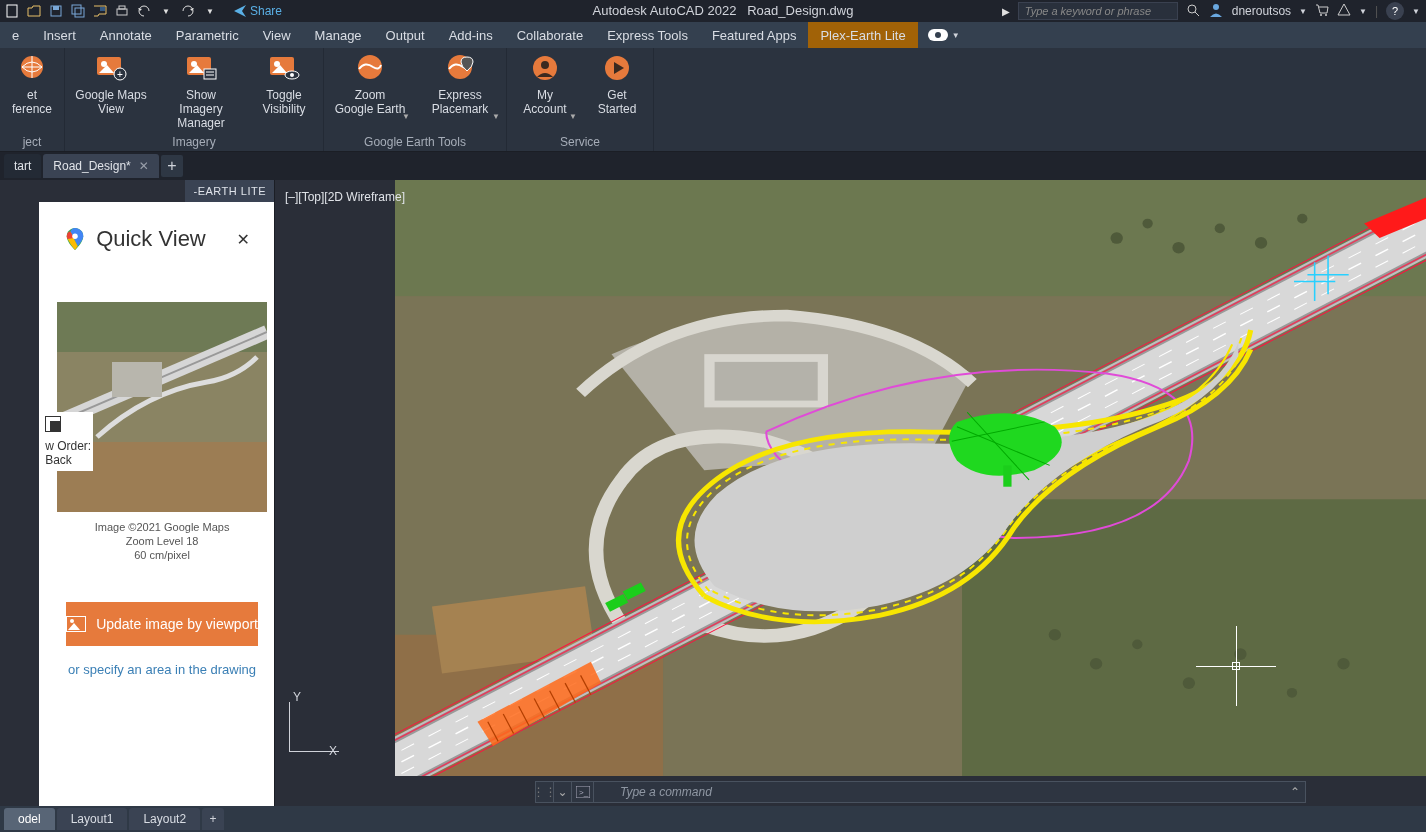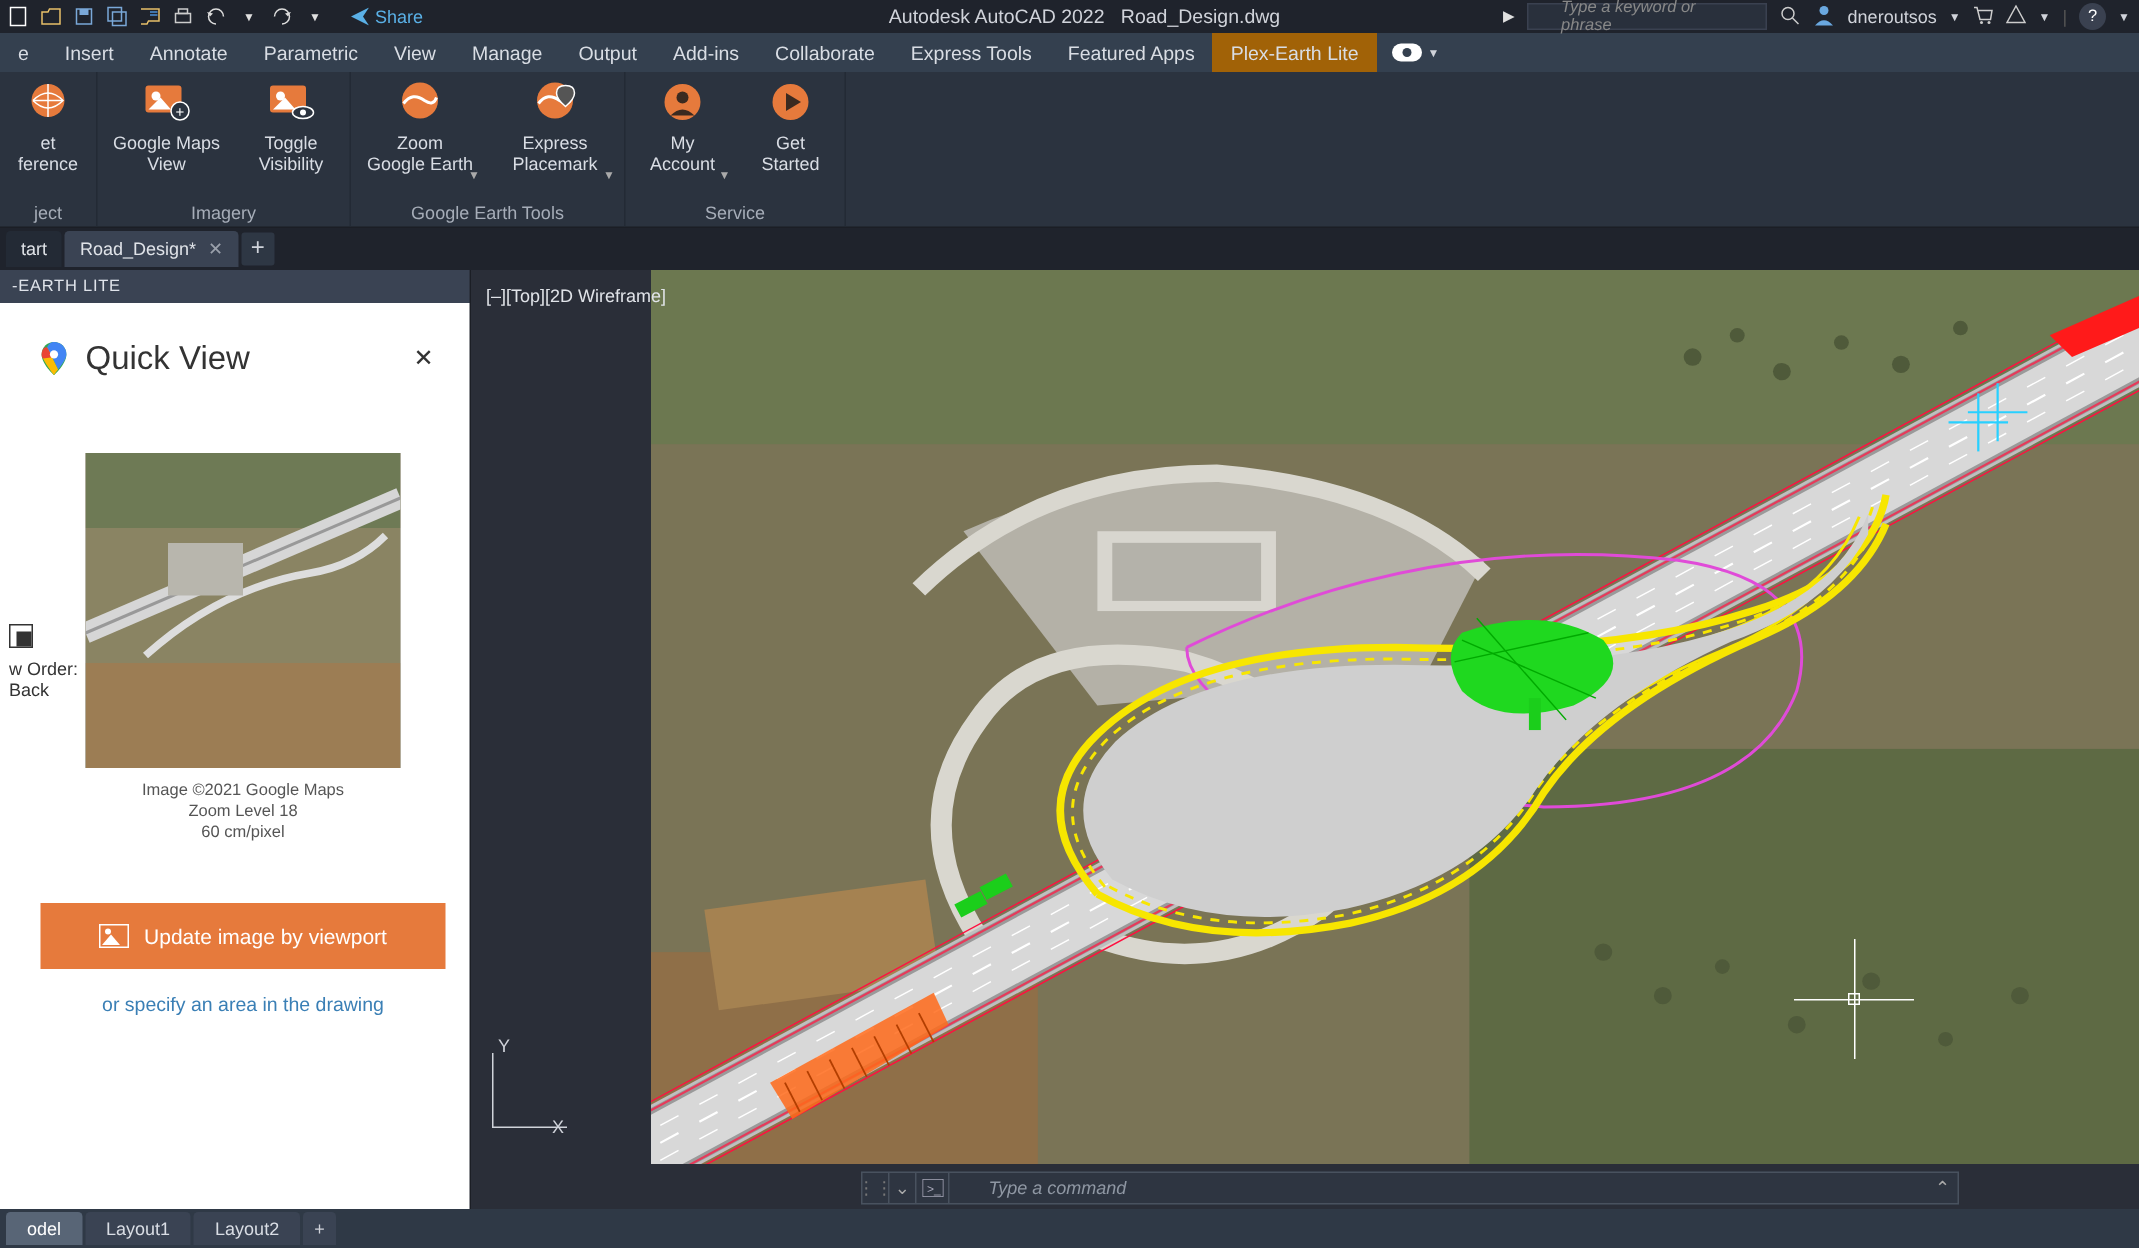--- a/index.html
+++ b/index.html
@@ -6,21 +6,21 @@
   html, body { width: 1426px; height: 832px; overflow: hidden; background: #2a2e38; color: #d0d3da; }
   body { display: flex; flex-direction: column; }
   
   .qat-row { height: 22px; background: #1f232c; display: flex; align-items: center; font-size: 12px; padding-left: 4px; }
   .qat-icons { display: flex; gap: 6px; align-items: center; }
   .qat-ico { width: 16px; height: 16px; display:flex; align-items:center; justify-content:center; color:#e0e0e0; cursor:pointer;}
   .qat-share { margin-left: 10px; color:#5ab0e6; display:flex; align-items:center; gap:4px; }
   .title-center { position:absolute; left:0; right:0; text-align:center; pointer-events:none; font-size:13px; color:#d0d3da; top:3px;margin-left:20px;}
   .qat-right { position:absolute; right:6px; top:0; height:22px; display:flex; align-items:center; gap:8px; }
   .arrow-right-small { color:#e0e0e0; font-size:10px;}
-  .search-box { background:#29303c; border:1px solid #3a4150; height:18px; width:160px; display:flex; align-items:center; padding:0 22px; color:#888; font-style:italic; font-size:11px;}
+  .search-box { background:#29303c; border:1px solid #3a4150; height:18px; width:160px; display:flex; align-items:center; padding:0 6px; color:#888; font-style:italic; font-size:11px;}
   .help-circle { width:18px; height:18px; border-radius:50%; background:#3a4150; display:flex; align-items:center; justify-content:center; font-size:11px; color:#fff;}
   
   .menubar { height:26px; background:#34404f; display:flex; align-items:stretch; font-size:13px; }
   .menu-item { padding:0 12px; display:flex; align-items:center; cursor:pointer; color:#d9dde4; }
   .menu-item.active { background:#a16207; }
   .menu-spacer { flex:1; }
   .eye-pill { display:flex; align-items:center; padding:0 10px; }
   .eye-sym { width:20px; height:12px; border-radius:6px; background:#fff; position:relative; }
   .eye-sym::after{ content:""; position:absolute; left:7px; top:3px; width:6px;height:6px;border-radius:50%;background:#34404f;}
   
@@ -32,21 +32,21 @@
   .panel-title { text-align:center; font-size:12px; color:#a6adb8; padding:4px 0 2px 0; }
   .dd-caret { font-size:8px; color:#aaa; position:absolute; right:-2px; top:56px;}
   
   .doc-tabs { height:28px; background:#1f232c; display:flex; align-items:center; padding-left:4px; gap:2px;}
   .doc-tab { height:24px; background:#3a4353; border-radius:3px 3px 0 0; display:flex; align-items:center; padding:0 10px; font-size:12px; color:#e0e3e8; gap:8px;}
   .doc-tab.start { background:#232a35; }
   .doc-tab .x { color:#9aa0ab; cursor:pointer; font-size:12px;}
   .add-tab { width:22px;height:22px; background:#2e3744; display:flex; align-items:center; justify-content:center; border-radius:2px; cursor:pointer; color:#cfd3da;}
   
   .content { flex:1; display:flex; min-height:0; background:#2a2e38; }
-  .side-panel { width:314px; background:#2a2e38; border-right:1px solid #1b1e25; display:flex; flex-direction:column; }
+  .side-panel { width:275px; background:#2a2e38; border-right:1px solid #1b1e25; display:flex; flex-direction:column;align-items:flex-end; }
   .side-header { height:22px; background:#3a4353; display:flex; align-items:center; padding:0 8px; font-size:11px; letter-spacing:0.5px; color:#dfe3ea;}
   .quick-card { margin:14px 10px 0 0; padding:10px 14px; display:flex; flex-direction:column;}
   .qc-title-row { display:flex; align-items:center; gap:10px; }
   .gmaps-ico { width:22px; height:22px; }
   .qc-title { font-size:22px; font-weight:400; color:#333; }
   .qc-close { margin-left:auto; font-size:16px; color:#333; cursor:pointer; }
   
   .quick-wrap { background:#fff; flex:1; display:flex; flex-direction:column; }
   .qc-preview { width:210px; height:210px; margin:40px auto 8px auto; background:#7c7763; position:relative; overflow:hidden;}
   .qc-caption { text-align:center; font-size:11px; color:#555; line-height:14px; }
@@ -248,20 +248,34 @@
               <rect x="3" y="3" width="24" height="18" fill="#e67a3c" rx="2"></rect>
               <circle cx="10" cy="10" r="3" fill="#fff"></circle>
               <path d="M5 19 L13 11 L20 19" fill="#fff"></path>
               <circle cx="26" cy="20" r="6" fill="#2b333f" stroke="#fff"></circle>
               <text x="26" y="24" font-size="10" fill="#fff" text-anchor="middle">+</text>
             </svg>
           </div>
         <span>Google Maps</span>
         <span>View</span>
       </div>
+      <div class="big-btn">
+        <div class="big-ico">
+            <svg width="34" height="28">
+              <rect x="3" y="3" width="24" height="18" fill="#e67a3c" rx="2"></rect>
+              <circle cx="10" cy="10" r="3" fill="#fff"></circle>
+              <path d="M5 19 L13 11 L20 19" fill="#fff"></path>
+              <rect x="20" y="15" width="12" height="10" fill="#2b333f" stroke="#fff"></rect>
+              <line x1="22" y1="18" x2="30" y2="18" stroke="#fff"></line>
+              <line x1="22" y1="21" x2="30" y2="21" stroke="#fff"></line>
+            </svg>
+          </div>
+        <span>Show Imagery</span>
+        <span>Manager</span>
+      </div>
       <div class="big-btn" style="width:62px;">
         <div class="big-ico">
             <svg width="34" height="28">
               <rect x="3" y="3" width="24" height="18" fill="#e67a3c" rx="2"></rect>
               <circle cx="10" cy="10" r="3" fill="#fff"></circle>
               <path d="M5 19 L13 11 L20 19" fill="#fff"></path>
               <ellipse cx="25" cy="21" rx="7" ry="4" fill="#2b333f" stroke="#fff"></ellipse>
               <circle cx="25" cy="21" r="2" fill="#fff"></circle>
             </svg>
           </div>

